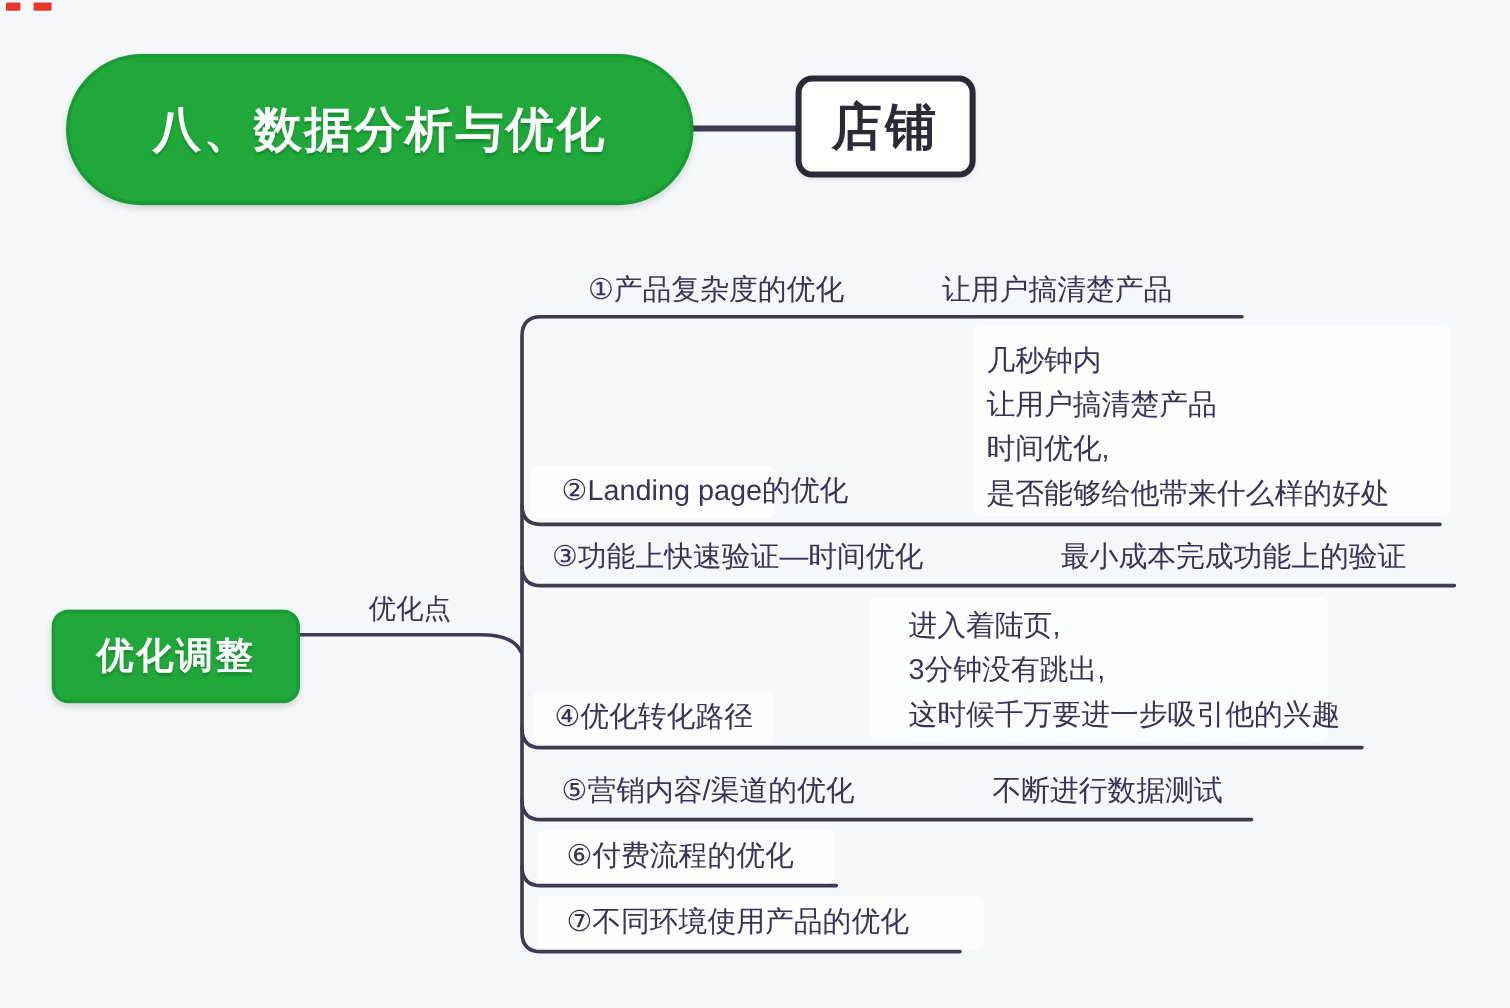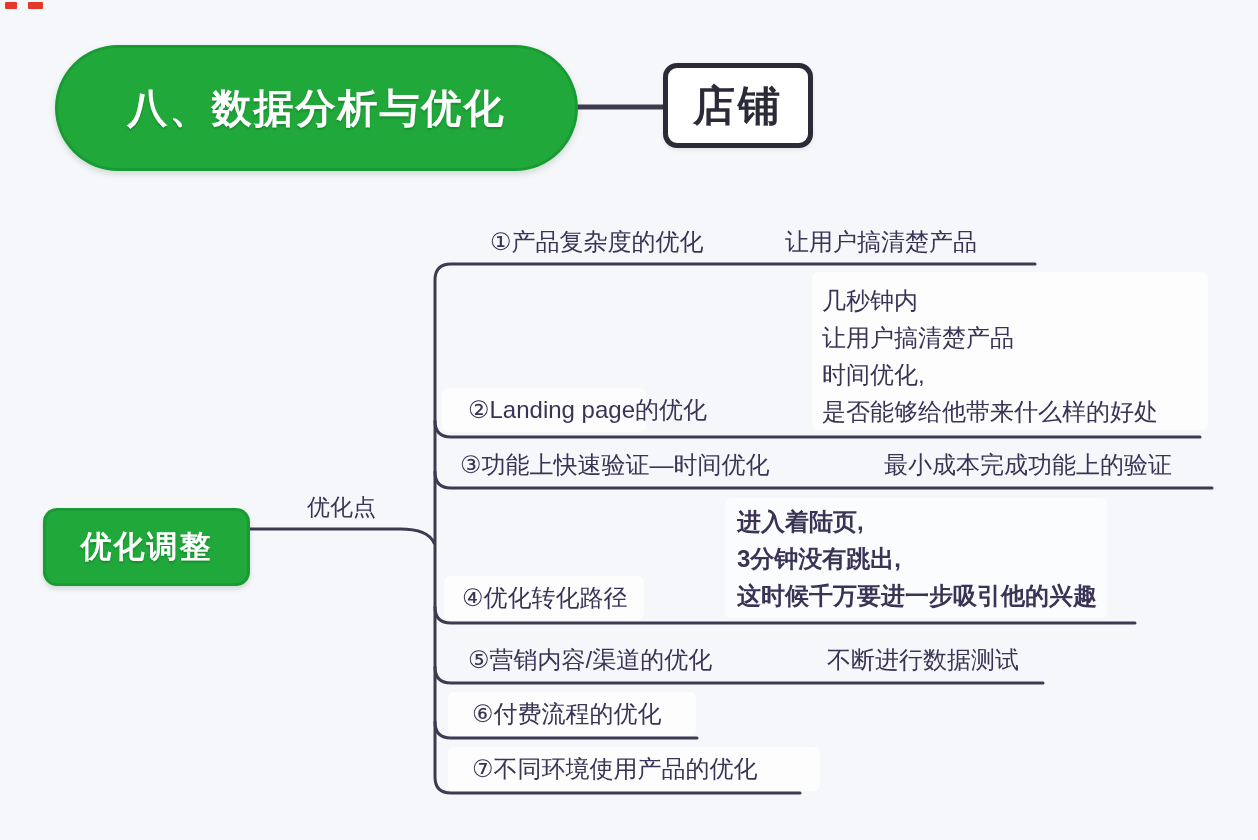--- a/index.html
+++ b/index.html
@@ -108,21 +108,21 @@
     <span class="note-line">几秒钟内</span>
     <span class="note-line">让用户搞清楚产品</span>
     <span class="note-line">时间优化,</span>
     <span class="note-line">是否能够给他带来什么样的好处</span>
   </div>
 
   <div class="node-text" style="left:460px;top:451px;">③功能上快速验证—时间优化</div>
   <div class="node-text" style="left:884px;top:451px;">最小成本完成功能上的验证</div>
 
   <div class="node-text chip" style="left:444px;top:576px;width:200px;height:44px;line-height:44px;text-indent:18px;">④优化转化路径</div>
-  <div class="note-block" style="left:737px;top:503px;font-weight:bold;">
+  <div class="note-block" style="left:757px;top:503px;">
     <span class="note-line">进入着陆页,</span>
     <span class="note-line">3分钟没有跳出,</span>
     <span class="note-line">这时候千万要进一步吸引他的兴趣</span>
   </div>
 
   <div class="node-text" style="left:468px;top:646px;">⑤营销内容/渠道的优化</div>
   <div class="node-text" style="left:827px;top:646px;">不断进行数据测试</div>
 
   <div class="node-text chip" style="left:448px;top:692px;width:248px;height:44px;line-height:44px;text-indent:24px;">⑥付费流程的优化</div>
 

